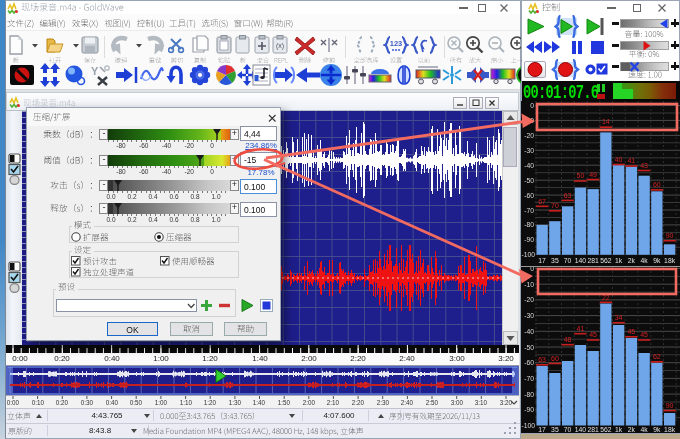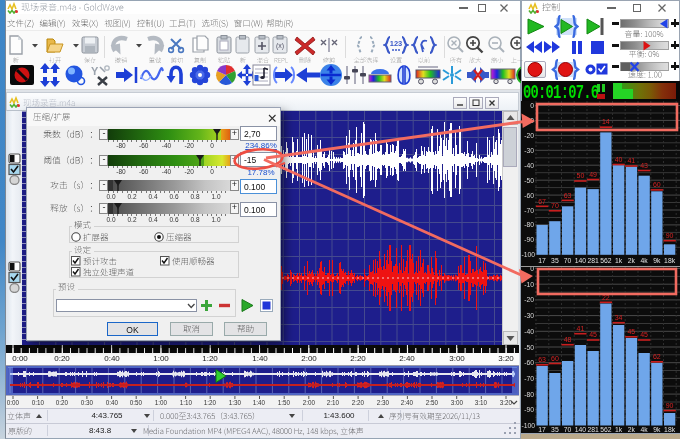--- a/index.html
+++ b/index.html
@@ -421,21 +421,21 @@
     <div style="position:absolute;left:6px;top:408px;width:514px;height:15px;background:#ecedf4;border-top:1px solid #c2c4d2"></div>
     <div style="position:absolute;left:6px;top:423px;width:514px;height:15px;background:#ecedf4;border-top:1px solid #c8cad6"></div>
     <div style="position:absolute;left:47px;top:410px;width:1px;height:11px;background:#cdd0dc"></div>
     <div style="position:absolute;left:153px;top:410px;width:1px;height:11px;background:#cdd0dc"></div>
     <div style="position:absolute;left:302px;top:410px;width:1px;height:11px;background:#cdd0dc"></div>
     <div style="position:absolute;left:368px;top:410px;width:1px;height:11px;background:#cdd0dc"></div>
     <div style="position:absolute;left:400px;top:410px;width:1px;height:11px;background:#cdd0dc"></div>
     <div style="position:absolute;left:47px;top:425px;width:1px;height:11px;background:#cdd0dc"></div>
     <div style="position:absolute;left:148px;top:425px;width:1px;height:11px;background:#cdd0dc"></div>
     <div style="position:absolute;left:67px;top:411px;width:80px;font-size:8px;color:#222;text-align:center">4:43.765</div>
-    <div style="position:absolute;left:310px;top:411px;width:58px;font-size:8px;color:#222;text-align:center">1:43.600</div>
+    <div style="position:absolute;left:310px;top:411px;width:58px;font-size:8px;color:#222;text-align:center">4:07.600</div>
     <div style="position:absolute;left:60px;top:426px;width:80px;font-size:8px;color:#222;text-align:center">8:43.8</div>
     <div style="position:absolute;left:514px;top:432px;width:2px;height:2px;background:#9aa0b0"></div>
     <div style="position:absolute;left:514px;top:427px;width:2px;height:2px;background:#9aa0b0"></div>
     <div style="position:absolute;left:509px;top:432px;width:2px;height:2px;background:#9aa0b0"></div>
     <div style="position:absolute;left:514px;top:422px;width:2px;height:2px;background:#9aa0b0"></div>
     <div style="position:absolute;left:509px;top:427px;width:2px;height:2px;background:#9aa0b0"></div>
     <div style="position:absolute;left:504px;top:432px;width:2px;height:2px;background:#9aa0b0"></div>
     <div style="position:absolute;left:26px;top:107px;width:255px;height:234px;background:#f0f0f0;border:1px solid #9aa3b5;box-shadow:4px 5px 10px rgba(0,0,0,.5)"></div>
     <div style="position:absolute;left:27px;top:108px;width:253px;height:18px;background:#f8f8f8"></div>
     <svg style="position:absolute;left:267px;top:113px" width="11" height="11" viewBox="0 0 11 11">
@@ -446,21 +446,21 @@
     <div style="position:absolute;left:230px;top:129px;width:9px;height:11px;background:#f5f5f5;border:1px solid #888"></div>
     <div style="position:absolute;left:230px;top:128px;width:9px;font-size:9px;color:#222;text-align:center">+</div>
     <div style="position:absolute;left:108px;top:129px;width:122px;height:11px;background:linear-gradient(90deg,#123c0a,#20660f 25%,#2f8f12 50%,#62b41a 75%,#a8d420 92%,#c8e42a)"></div>
     <div style="position:absolute;left:221px;top:129px;width:9px;height:11px;background:linear-gradient(90deg,#e8a018,#e06010)"></div>
     <svg style="position:absolute;left:212px;top:129px" width="10" height="11" viewBox="0 0 10 11">
       <path d="M1 0 h8 l-4 6 z" fill="#1a1a1a"></path>
       <path d="M5 5 v6" stroke="#1a1a1a" stroke-width="1.4"></path>
     </svg>
     <div style="position:absolute;left:108px;top:140px;width:122px;height:2px;background:repeating-linear-gradient(90deg,#777 0 1px,transparent 1px 4.7px)"></div>
     <div style="position:absolute;left:240px;top:126px;width:37px;height:15px;background:#fff;border:1px solid #8a92a5"></div>
-    <div style="position:absolute;left:244px;top:128.5px;font-size:8.5px;color:#111">2,70</div>
+    <div style="position:absolute;left:244px;top:128.5px;font-size:8.5px;color:#111">4,44</div>
     <div style="position:absolute;left:111px;top:142px;width:20px;text-align:center;font-size:6.5px;color:#333">-80</div>
     <div style="position:absolute;left:133.8px;top:142px;width:20px;text-align:center;font-size:6.5px;color:#333">-60</div>
     <div style="position:absolute;left:156.5px;top:142px;width:20px;text-align:center;font-size:6.5px;color:#333">-40</div>
     <div style="position:absolute;left:179.3px;top:142px;width:20px;text-align:center;font-size:6.5px;color:#333">-20</div>
     <div style="position:absolute;left:202px;top:142px;width:20px;text-align:center;font-size:6.5px;color:#333">0</div>
     <div style="position:absolute;left:243px;top:141px;width:36px;text-align:center;font-size:8px;color:#1a50d0;text-decoration:underline">234.86%</div>
     <div style="position:absolute;left:99px;top:155px;width:9px;height:11px;background:#f5f5f5;border:1px solid #888"></div>
     <div style="position:absolute;left:100px;top:154px;width:8px;font-size:9px;color:#222;text-align:center">-</div>
     <div style="position:absolute;left:230px;top:155px;width:9px;height:11px;background:#f5f5f5;border:1px solid #888"></div>
     <div style="position:absolute;left:230px;top:154px;width:9px;font-size:9px;color:#222;text-align:center">+</div>

